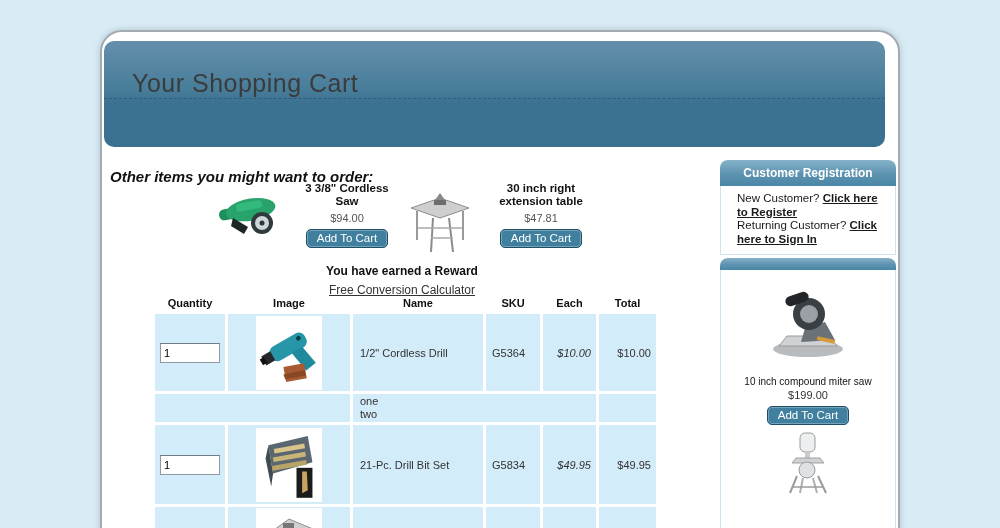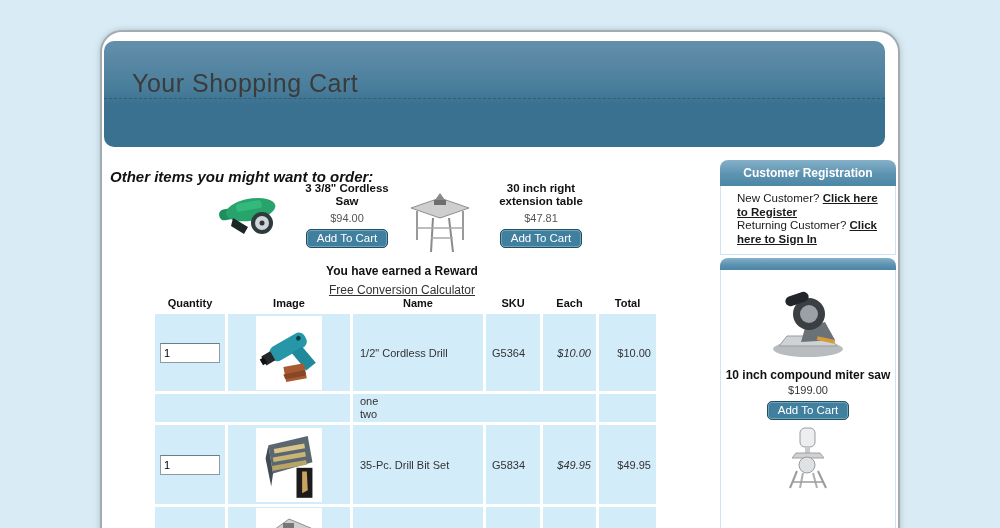--- a/index.html
+++ b/index.html
@@ -50,21 +50,21 @@
   .side-box{position:absolute;left:618px;width:176px;}
   #reg-box{top:128px;}
   #best-box{top:226px;}
   .side-head{background:linear-gradient(#85b1c9,#5d93b0 55%,#4a86a6);border-radius:8px 8px 0 0;
              color:#fff;font-weight:bold;font-size:12px;text-align:center;padding:6px 6px;}
   .side-head .l2{margin-top:11px;}
   .side-body{background:#fff;border:1px solid #cfe4f0;border-top:none;}
   #reg-box .side-body{padding:6px 16px 8px;font-size:11.5px;line-height:13.5px;color:#1a1a1a;}
   .side-link{color:#1a1a1a;font-weight:bold;text-decoration:underline;cursor:pointer;}
   #best-box .side-body{text-align:center;min-height:330px;padding-top:10px;}
-  .bs-name{font-size:12px;font-weight:bold;color:#111;margin-top:4px;}
+  .bs-name{font-size:10px;font-weight:normal;color:#111;margin-top:12px;}
   .bs-price{font-size:11px;color:#333;margin-top:2px;}
   .bs-img{margin-top:6px;}
 </style>
 </head>
 <body>
 
 <div id="stage">
   <div id="card">
 
     <div id="banner">
@@ -178,21 +178,21 @@
               <polygon points="10,16 52,6 57,34 15,46" fill="#5b6770"></polygon>
               <polygon points="10,16 15,46 13,60 7,30" fill="#414b52"></polygon>
               <rect x="16" y="17" width="33" height="5" fill="#d9c48a" transform="rotate(-10 32 20)"></rect>
               <rect x="15" y="26" width="35" height="5" fill="#c9b478" transform="rotate(-10 32 29)"></rect>
               <rect x="14" y="35" width="37" height="5" fill="#b8a468" transform="rotate(-10 32 38)"></rect>
               <rect x="40" y="40" width="17" height="32" fill="#1b1b1b"></rect>
               <path d="M46 44 h5 l1 20 -6 3 z" fill="#caa45f"></path>
             </svg>
           </span>
         </td>
-        <td class="name-cell">35-Pc. Drill Bit Set</td>
+        <td class="name-cell">21-Pc. Drill Bit Set</td>
         <td class="sku-cell">G5834</td>
         <td class="each-cell">$49.95</td>
         <td class="total-cell">$49.95</td>
       </tr>
       <tr style="height:70px;">
         <td class="qty-cell"></td>
         <td class="img-cell">
           <span class="img-box small">
             <svg width="60" height="60" viewBox="0 0 60 60">
               <polygon points="8,22 30,6 54,16 32,28" fill="#cfd0d1" stroke="#8e8e8e"></polygon>

